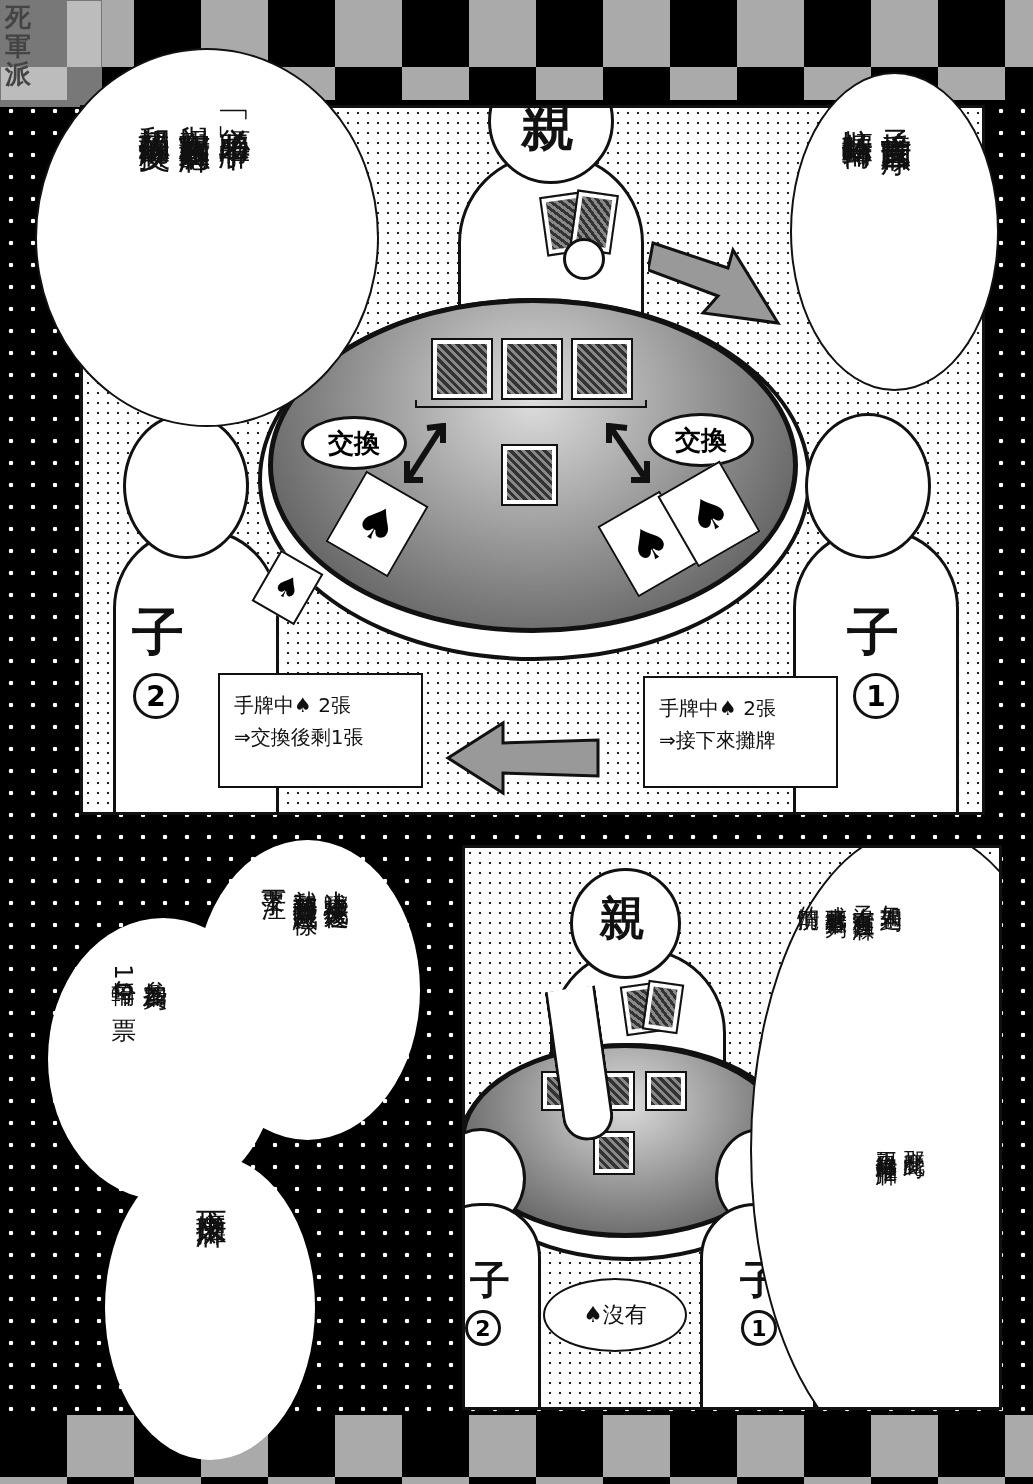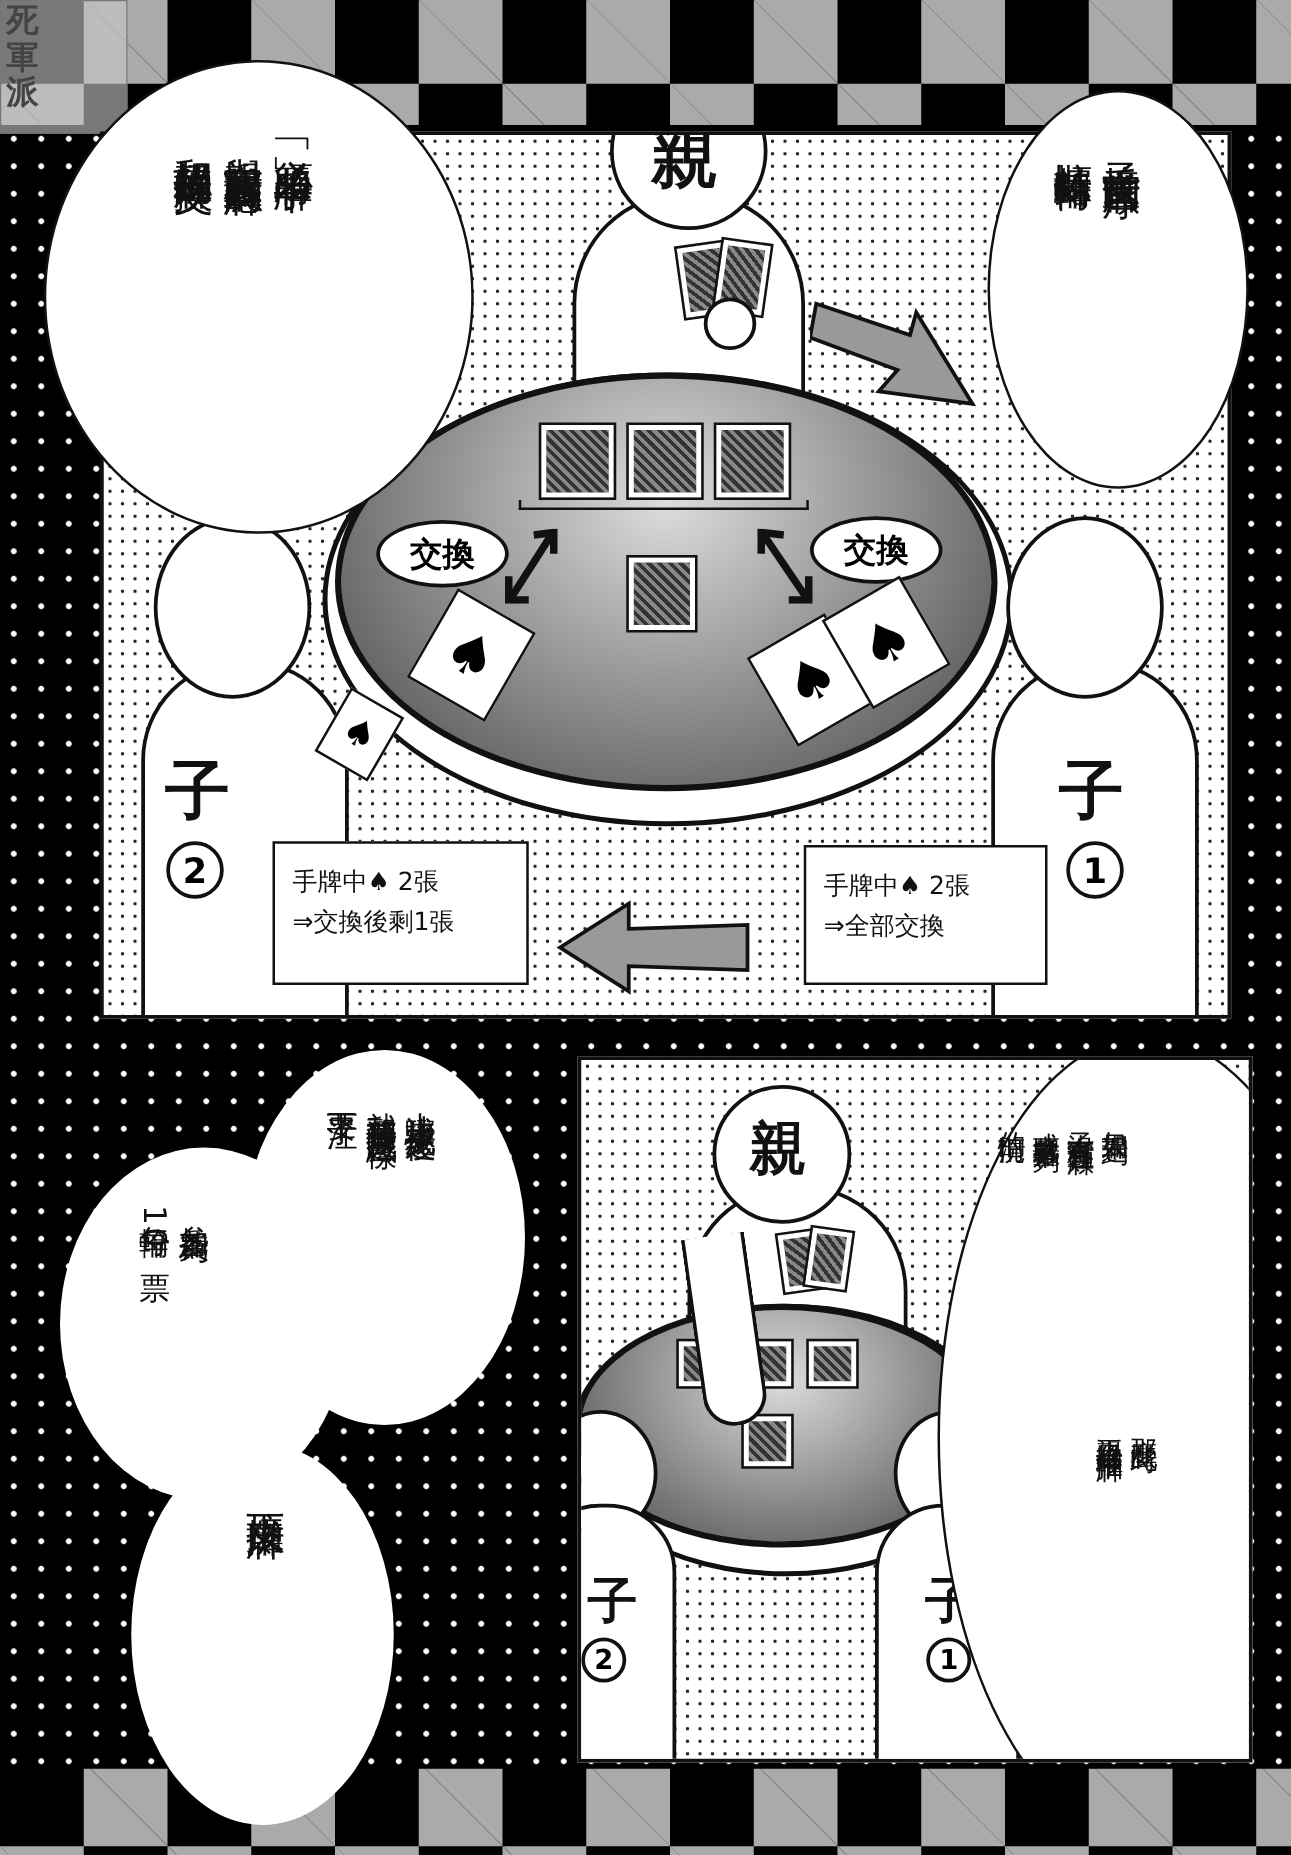--- a/index.html
+++ b/index.html
@@ -90,21 +90,21 @@
   <div class="person-head" style="left:722px;top:305px;width:120px;height:140px;"></div>
   <div class="label-big" style="left:760px;top:490px;width:60px;font-size:52px;">子</div>
   <div class="circ-num" style="left:770px;top:565px;">1</div>
 
   <div class="note-box" style="left:135px;top:565px;width:205px;height:115px;">
     <div>手牌中♠ 2張</div>
     <div>⇒交換後剩1張</div>
   </div>
   <div class="note-box" style="left:560px;top:568px;width:195px;height:112px;">
     <div>手牌中♠ 2張</div>
-    <div>⇒全部交換</div>
+    <div>⇒接下來攤牌</div>
   </div>
   <svg class="arrow-svg" style="left:360px;top:610px;" width="160" height="80">
       <polygon points="5,40 60,5 60,25 155,22 155,58 60,55 60,75" fill="#999" stroke="#111" stroke-width="3"></polygon>
     </svg>
   <svg class="arrow-svg" style="left:565px;top:120px;" width="140" height="100">
       <polygon points="5,15 80,40 85,22 130,95 55,85 70,68 0,42" fill="#999" stroke="#111" stroke-width="3"></polygon>
     </svg>
 </div>
 
 <div class="bubble" style="left:35px;top:48px;width:340px;height:375px;"></div>
@@ -147,20 +147,23 @@
   <div class="person-head" style="left:-30px;top:280px;width:85px;height:95px;"></div>
   <div class="person-body" style="left:-40px;top:355px;width:110px;height:220px;border-radius:55px 55px 0 0;"></div>
   <div class="label-big" style="left:0px;top:405px;width:50px;font-size:40px;">子</div>
   <div class="circ-num" style="left:0px;top:462px;width:30px;height:30px;font-size:22px;">2</div>
 
   <div class="person-head" style="left:250px;top:280px;width:85px;height:95px;"></div>
   <div class="person-body" style="left:235px;top:355px;width:110px;height:220px;border-radius:55px 55px 0 0;"></div>
   <div class="label-big" style="left:270px;top:405px;width:50px;font-size:40px;">子</div>
   <div class="circ-num" style="left:276px;top:462px;width:30px;height:30px;font-size:22px;">1</div>
 
+  <div style="position:absolute;left:78px;top:430px;width:140px;height:70px;background:#fff;border:2px solid #111;border-radius:50%;display:flex;align-items:center;justify-content:center;">
+    <span style="font-size:22px;color:#111;">♠沒有</span>
+  </div>
 
   <div style="position:absolute;left:285px;top:-20px;width:330px;height:640px;background:#fff;border:2px solid #111;border-radius:50%;"></div>
   <div class="vtext" style="left:330px;top:40px;font-size:22px;height:200px;">如果遇到
 子沒有宣言種類牌
 或者牌數量不夠
 的情況</div>
   <div class="vtext" style="left:408px;top:285px;font-size:22px;height:200px;">那麼此時
 親再從牌堆中抽牌</div>
 </div>
 

